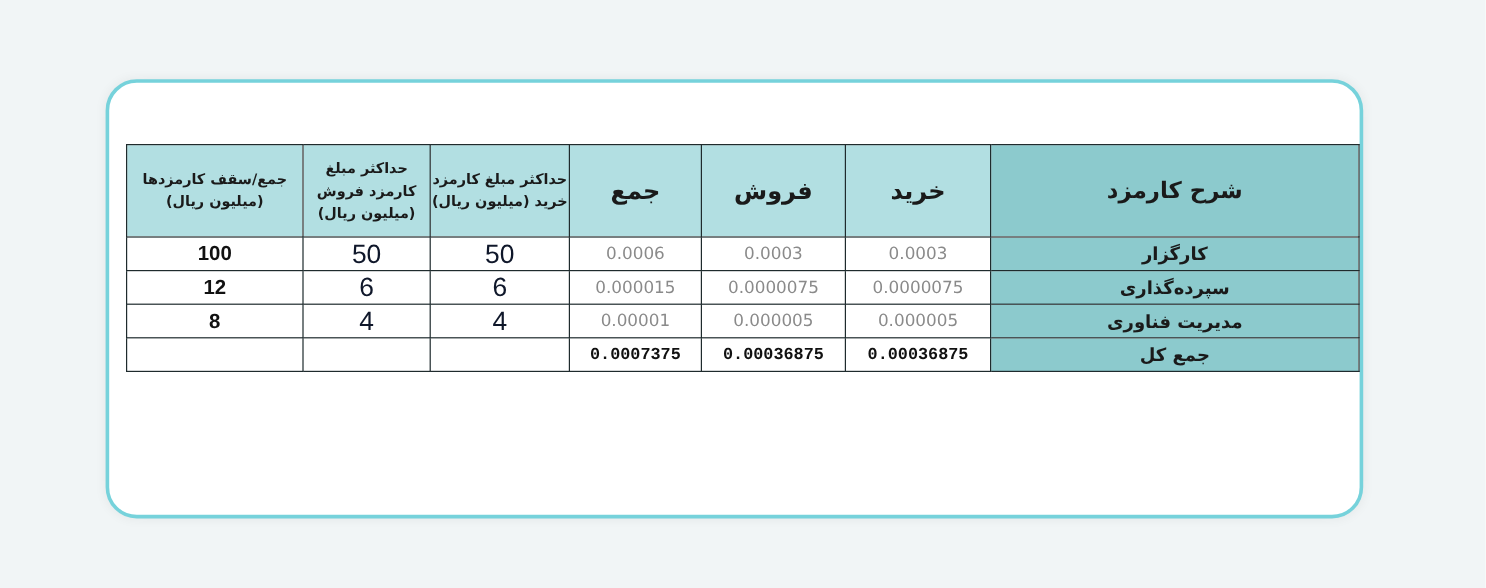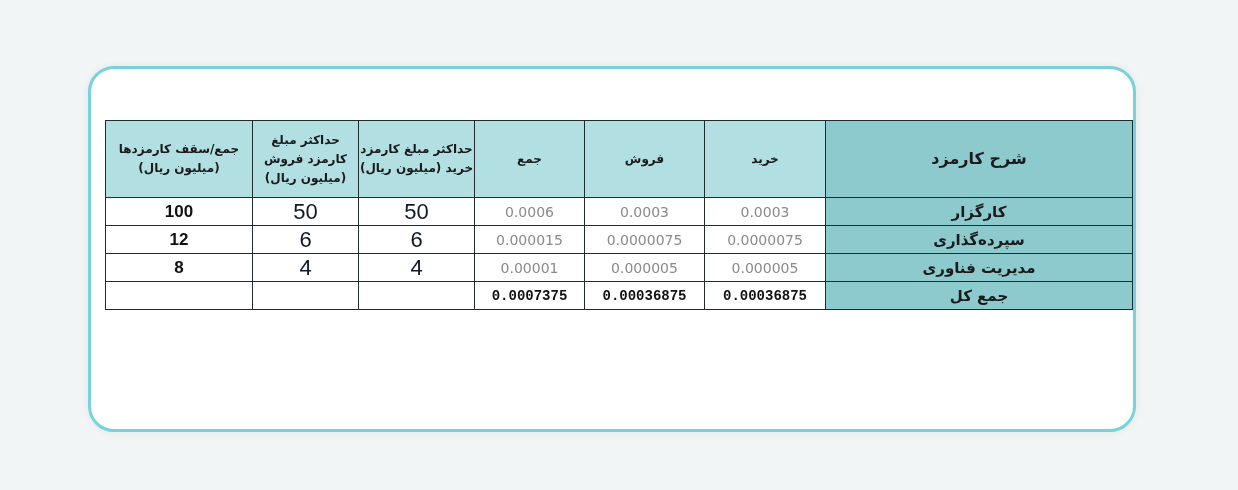--- a/index.html
+++ b/index.html
@@ -35,22 +35,22 @@
   }
   th.hdr {
     background: #b2dfe2;
     color: #1a1a1a;
     height: 76px;
     font-weight: bold;
     font-size: 13px;
     line-height: 20px;
   }
   th.hdr.small { font-size: 12px; white-space: normal; line-height: 19px; }
-  th.hdr.big { font-size: 12px; }
-  th.hdr.title { background: #8ccacd; font-size: 16px; }
+  th.hdr.big { font-size: 20px; }
+  th.hdr.title { background: #8ccacd; font-size: 19px; }
   td { height: 27px; font-size: 16px; }
   td.bold { font-weight: bold; color: #111; font-family: "Liberation Sans", sans-serif; font-size: 17px; }
   td.gray { color: #0f172a; font-family: "Liberation Sans", sans-serif; font-size: 22px; }
   td.dec { color: #8a8a8a; font-family: "DejaVu Sans", sans-serif; font-size: 14px; }
   td.dec.total { color: #111; font-weight: bold; font-family: Liberation Mono, monospace; }
   td.label { background: #8ccacd; color: #1a1a1a; font-weight: bold; font-size: 15px; margin-top: 36px; }
 </style>
 </head>
 <body>
 

